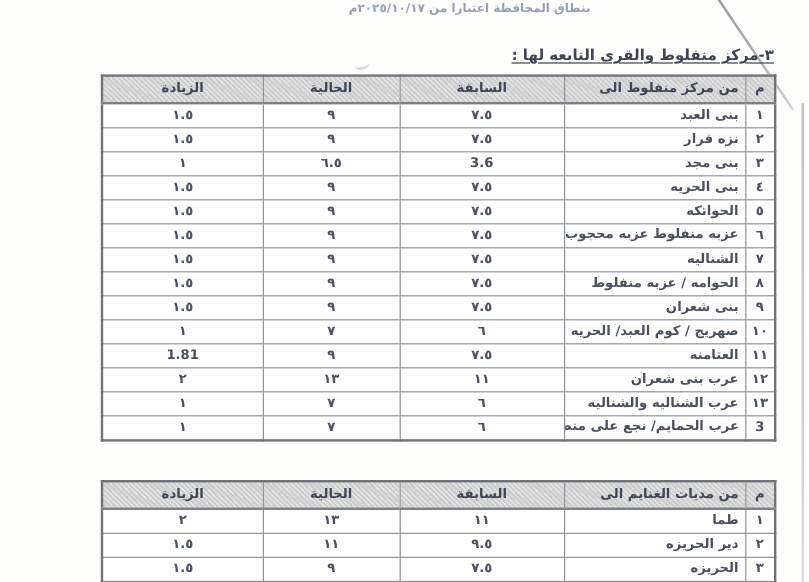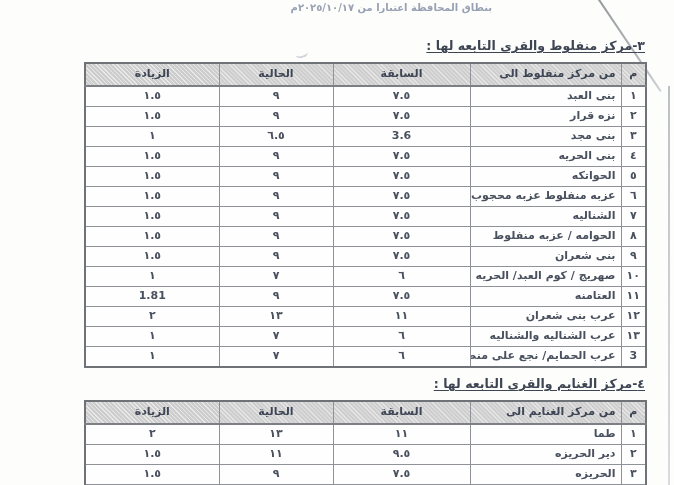--- a/index.html
+++ b/index.html
@@ -208,34 +208,33 @@
         <tr>
           <td class="c-num">3</td>
           <td class="c-name">عرب الحمايم/ نجع على منصور</td>
           <td class="c-val">٦</td>
           <td class="c-val">٧</td>
           <td class="c-val">١</td>
         </tr>
       </tbody>
   </table>
 
-  <h2 class="sec-heading h2pos">٤-مركز الغنايم والقرى التابعه لها :</h2>
 
   <table class="data-table t2pos" dir="rtl">
     <colgroup>
       <col style="width:25px">
         <col style="width:151px">
         <col style="width:137px">
         <col style="width:114px">
         <col style="width:134px">
     </colgroup>
     <thead>
       <tr>
         <th class="c-num">م</th>
-        <th class="c-name">من مركز الغنايم الى</th>
+        <th class="c-name">من مديات الغنايم الى</th>
         <th class="c-val">السابقة</th>
         <th class="c-val">الحالية</th>
         <th class="c-val">الزيادة</th>
       </tr>
     </thead>
     <tbody>
 
         <tr>
           <td class="c-num">١</td>
           <td class="c-name">طما</td>

